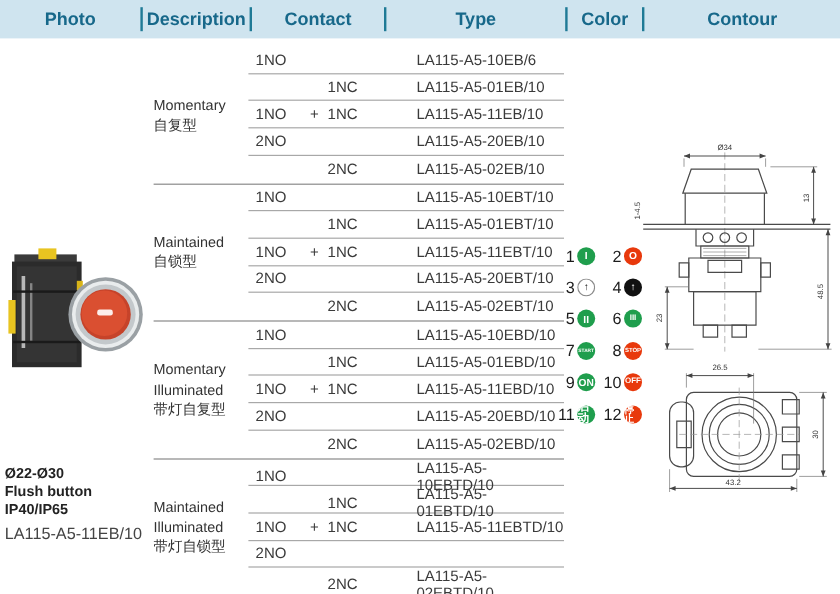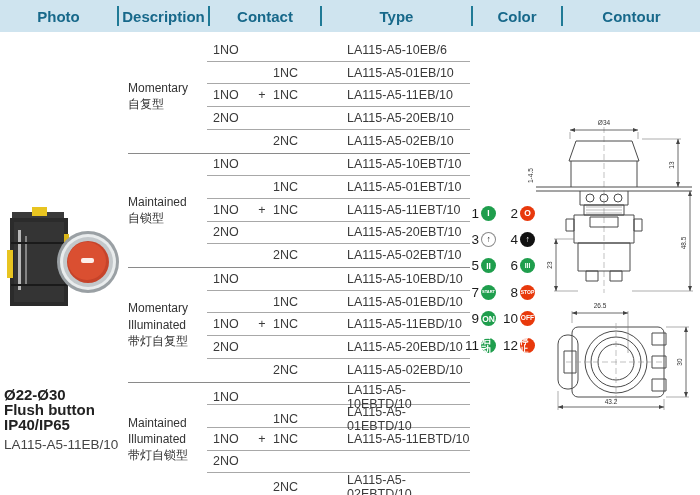--- a/index.html
+++ b/index.html
@@ -4,21 +4,21 @@
 <style>
   html,body{margin:0;padding:0;background:#fff;}
   .page{position:relative;width:700px;height:495px;background:#ffffff;overflow:hidden;
         font-family:"Liberation Sans","DejaVu Sans",sans-serif;}
 
   
   .hdr{position:absolute;left:0;top:0;width:700px;height:32px;background:#cfe4ef;
        display:flex;align-items:center;}
   .hdr .cell{font-weight:bold;font-size:15px;color:#17688a;text-align:center;}
   .hdr .c0{width:117px;} .hdr .c1{width:89px;} .hdr .c2{width:110px;}
-  .hdr .c3{width:149px;} .hdr .c4{width:88px;} .hdr .c5{flex:1;}
+  .hdr .c3{width:149px;} .hdr .c4{width:62px;} .hdr .c5{flex:1;}
   .hdr .div{width:2px;height:20px;background:#1f7a96;}
 
   
   .tbl{position:absolute;left:128px;top:39px;width:342px;}
   .group{position:relative;height:113.5px;border-bottom:1px solid #8a8a8a;}
   .group .desc{position:absolute;left:0;top:0;bottom:0;width:79px;display:flex;
        flex-direction:column;justify-content:center;align-items:flex-start;
        font-size:12px;color:#333;line-height:1.35;text-align:center;}
   .rows{margin-left:79px;}
   .row{height:21.7px;display:grid;grid-template-columns:44px 22px 74px auto;
@@ -30,21 +30,21 @@
   
   .colors{position:absolute;left:457px;top:200px;width:80px;display:grid;
           grid-template-columns:39px 39px;grid-auto-rows:26.4px;}
   .citem{display:flex;align-items:center;justify-content:flex-end;gap:2px;}
   .citem .num{font-size:13.5px;color:#1c1c1c;}
   .badge{width:15px;height:15px;border-radius:50%;display:flex;align-items:center;
          justify-content:center;font-weight:bold;line-height:1;}
 
   
   .pinfo{position:absolute;left:4px;top:387px;color:#222;}
-  .pinfo .b{font-weight:bold;font-size:15px;line-height:15px;}
+  .pinfo .b{font-weight:bold;font-size:12px;line-height:15px;}
   .pinfo .model{font-size:13.5px;color:#444;margin-top:5px;}
 
   
   svg{display:block;}
   .draw line,.draw path,.draw rect,.draw circle,.draw polyline{vector-effect:non-scaling-stroke;}
   .dimtxt{font-size:6.5px;fill:#333;font-family:"Liberation Sans","DejaVu Sans",sans-serif;}
 </style>
 </head>
 <body>
 

